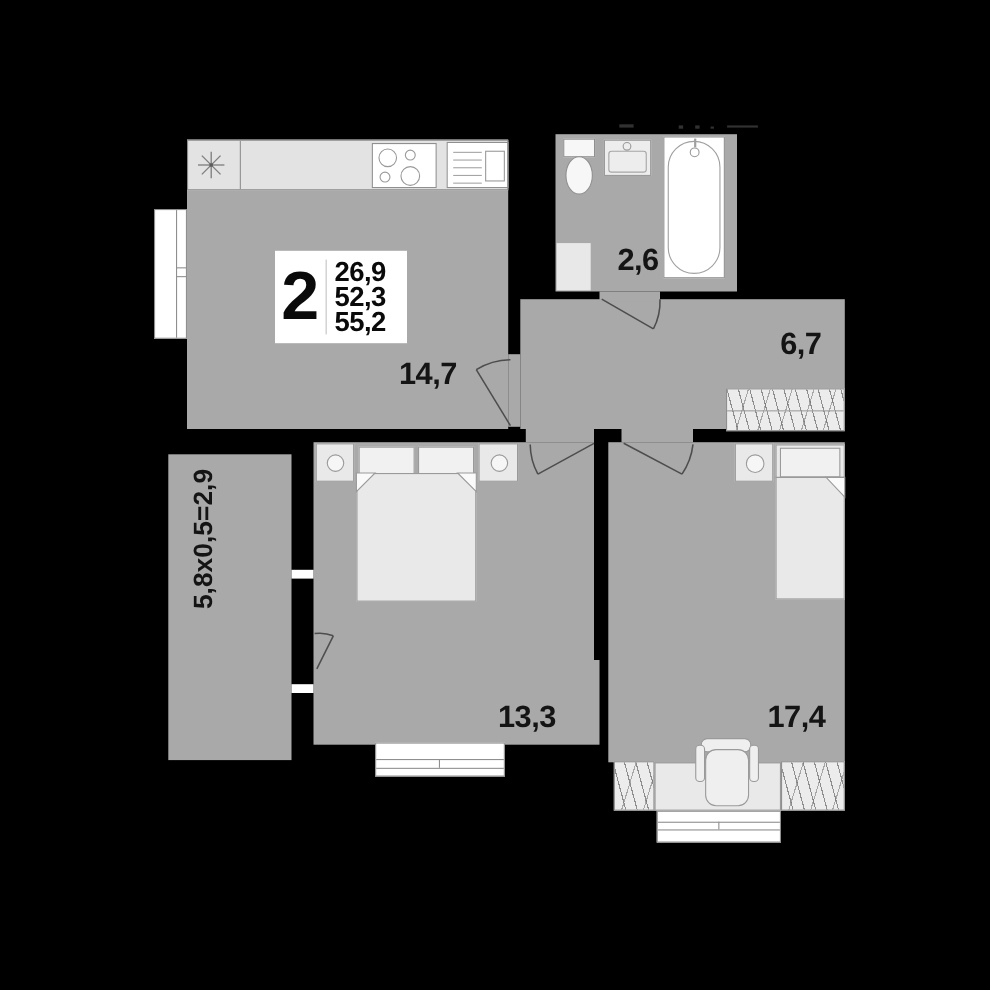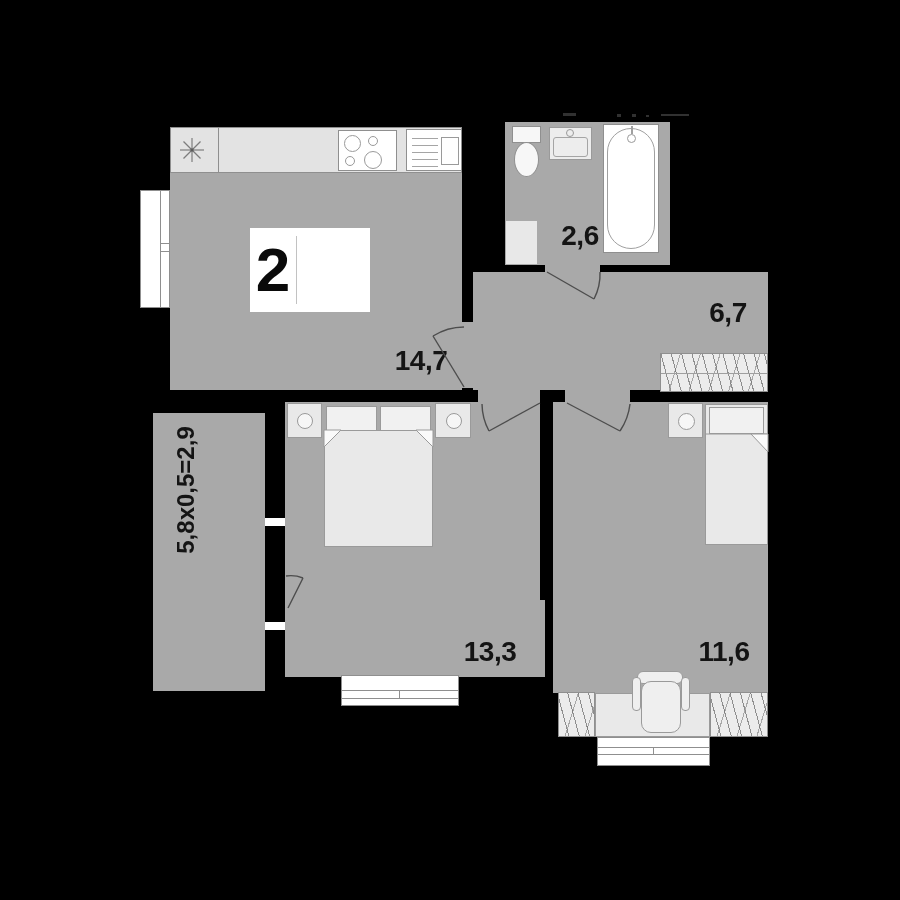--- a/index.html
+++ b/index.html
@@ -76,23 +76,28 @@
 
   <div class="white-furn" style="left:140px;top:190px;width:30px;height:118px;">
     <div class="line" style="left:19px;top:0px;width:1px;height:116px;"></div>
     <div class="line" style="left:19px;top:52px;width:10px;height:1px;"></div>
     <div class="line" style="left:19px;top:60px;width:10px;height:1px;"></div>
   </div>
 
   <div id="info-box">
     <div class="big">2</div>
     <div class="divider"></div>
+    <div class="col">
+      <div>26,9</div>
+      <div>52,3</div>
+      <div>55,2</div>
+    </div>
   </div>
 
-  <div class="room-label" style="left:389px;top:361px;margin-left:32px;">14,7</div>
+  <div class="room-label" style="left:389px;top:340px;">14,7</div>
 
   <div class="white-furn" style="left:512px;top:126px;width:29px;height:17px;background:#f7f7f7;"></div>
   <div class="white-furn" style="left:514px;top:142px;width:25px;height:35px;border-radius:50%;background:#f7f7f7;"></div>
 
   <div class="furn" style="left:549px;top:127px;width:43px;height:33px;background:#ededed;">
     <div class="abs" style="left:3px;top:9px;width:35px;height:20px;border:1px solid #a5a5a5;border-radius:3px;"></div>
     <div class="lamp" style="left:16px;top:1px;width:8px;height:8px;background:#ededed;"></div>
   </div>
 
   <div class="white-furn" style="left:603px;top:124px;width:56px;height:129px;">
@@ -119,21 +124,21 @@
   <div class="furn" style="left:326px;top:406px;width:51px;height:27px;background:#f1f1f1;"></div>
   <div class="furn" style="left:380px;top:406px;width:51px;height:27px;background:#f1f1f1;"></div>
   <div class="furn" style="left:324px;top:430px;width:109px;height:117px;"></div>
 
   <div class="white-furn" style="left:341px;top:675px;width:118px;height:31px;">
     <div class="line" style="left:0px;top:14px;width:116px;height:1px;"></div>
     <div class="line" style="left:0px;top:22px;width:116px;height:1px;"></div>
     <div class="line" style="left:57px;top:14px;width:1px;height:8px;"></div>
   </div>
 
-  <div class="room-label" style="left:490px;top:652px;">13,3</div>
+  <div class="room-label" style="left:479px;top:652px;">13,3</div>
 
   <div class="furn" style="left:668px;top:403px;width:35px;height:35px;">
     <div class="lamp" style="left:9px;top:9px;width:17px;height:17px;"></div>
   </div>
   <div class="furn" style="left:705px;top:404px;width:63px;height:141px;">
     <div class="furn" style="left:3px;top:2px;width:55px;height:27px;background:#f1f1f1;"></div>
   </div>
 
   <div class="furn" style="left:595px;top:693px;width:115px;height:44px;"></div>
 
@@ -144,21 +149,21 @@
 
   <div class="hatch" style="left:558px;top:692px;width:37px;height:45px;"></div>
   <div class="hatch" style="left:710px;top:692px;width:58px;height:45px;"></div>
 
   <div class="white-furn" style="left:597px;top:737px;width:113px;height:29px;">
     <div class="line" style="left:0px;top:9px;width:111px;height:1px;"></div>
     <div class="line" style="left:0px;top:16px;width:111px;height:1px;"></div>
     <div class="line" style="left:55px;top:9px;width:1px;height:7px;"></div>
   </div>
 
-  <div class="room-label" style="left:724px;top:652px;">11,6</div>
+  <div class="room-label" style="left:724px;top:652px;">17,4</div>
 
   <div id="balcony-label">5,8x0,5=2,9</div>
 
   <svg class="overlay" width="900" height="900" viewBox="0 0 900 900">
 
     <g stroke="#7d7d7d" stroke-width="1.2">
       <line x1="180" y1="150" x2="204" y2="150"></line>
       <line x1="192" y1="138" x2="192" y2="162"></line>
       <line x1="183.5" y1="141.5" x2="200.5" y2="158.5"></line>
       <line x1="183.5" y1="158.5" x2="200.5" y2="141.5"></line>

